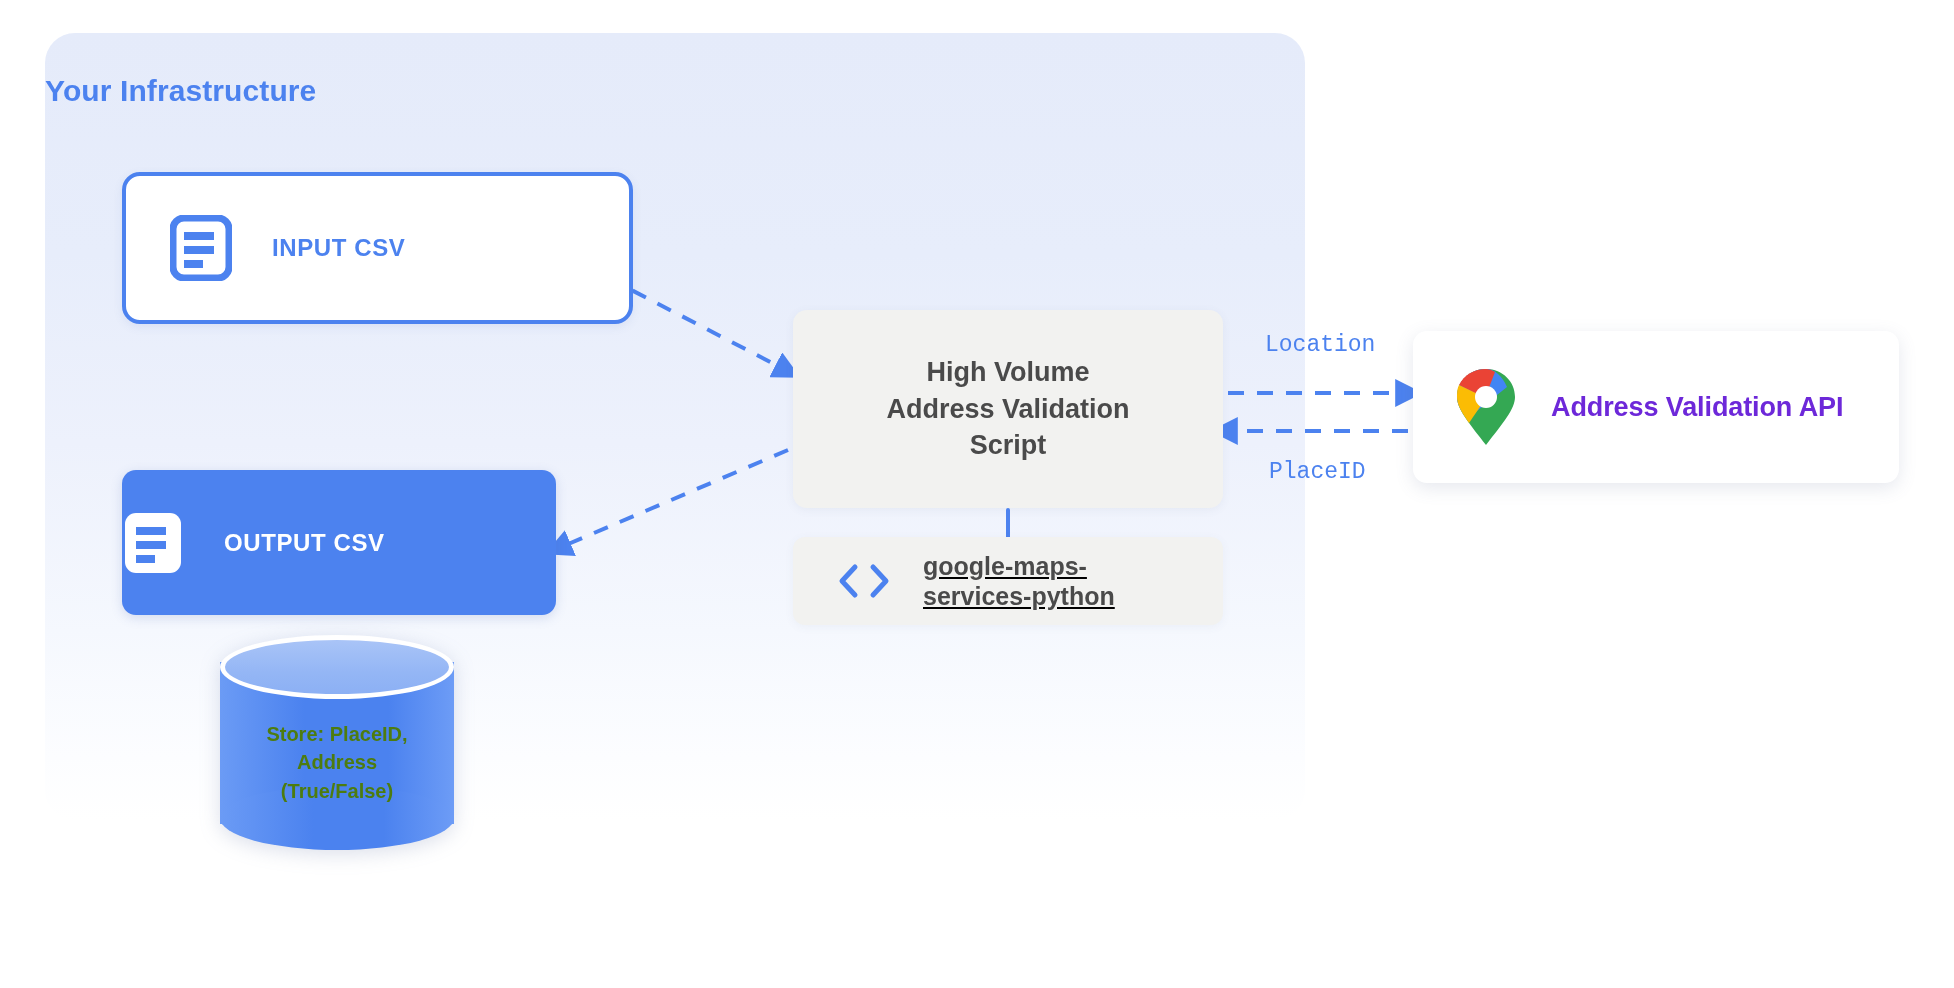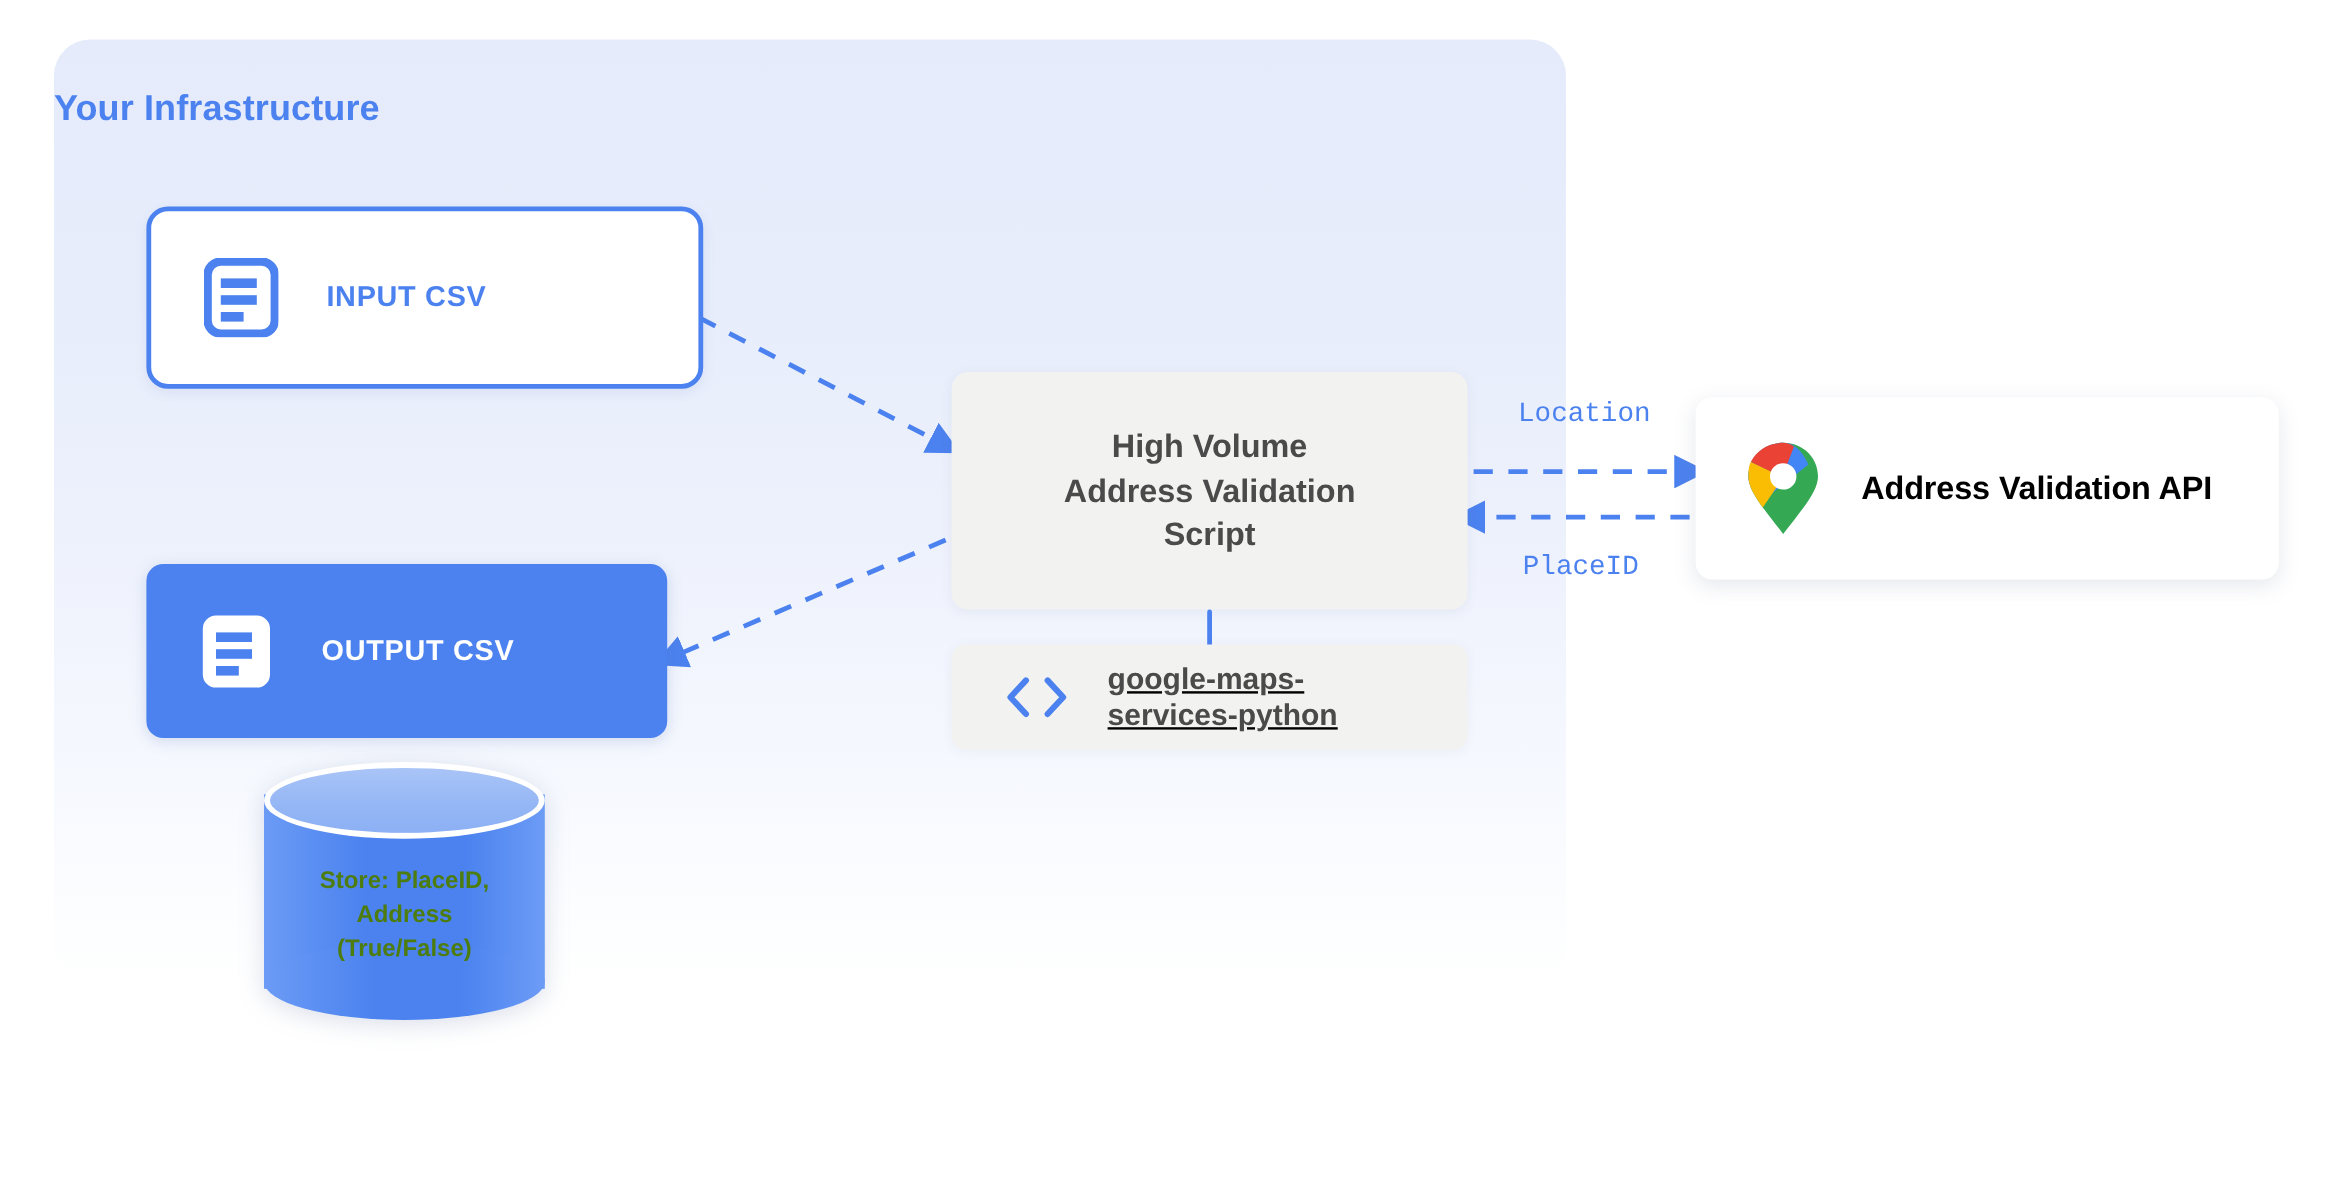--- a/index.html
+++ b/index.html
@@ -52,21 +52,21 @@
     position: absolute;
     box-sizing: border-box;
     display: flex;
     align-items: center;
   }
 
   
   #input-csv {
     left: 122px;
     top: 172px;
-    width: 464px;
+    width: 511px;
     height: 152px;
     background: #ffffff;
     border: 4px solid #4c82ef;
     border-radius: 18px;
     padding-left: 44px;
     gap: 40px;
     box-shadow: 0 3px 10px rgba(80,110,180,0.10);
   }
   #input-csv .label {
     font-size: 24px;
@@ -76,21 +76,20 @@
   }
 
   
   #output-csv {
     left: 122px;
     top: 470px;
     width: 434px;
     height: 145px;
     background: #4c82ef;
     border-radius: 14px;
-    padding-left: 44px;
     gap: 40px;
     box-shadow: 0 3px 12px rgba(80,110,180,0.20);
   }
   #output-csv .label {
     font-size: 24px;
     font-weight: bold;
     color: #ffffff;
     letter-spacing: 0.6px;
   }
 
@@ -166,21 +165,21 @@
     display: flex;
     align-items: center;
     padding-left: 42px;
     gap: 34px;
     box-sizing: border-box;
     box-shadow: 0 5px 18px rgba(100,115,150,0.16);
   }
   #api-box .label {
     font-size: 27px;
     font-weight: bold;
-    color: #000000;
+    color: #6d28d9;
     letter-spacing: -0.1px;
   }
 
   
   #datastore {
     position: absolute;
     left: 213px;
     top: 628px;
     width: 248px;
     height: 230px;

